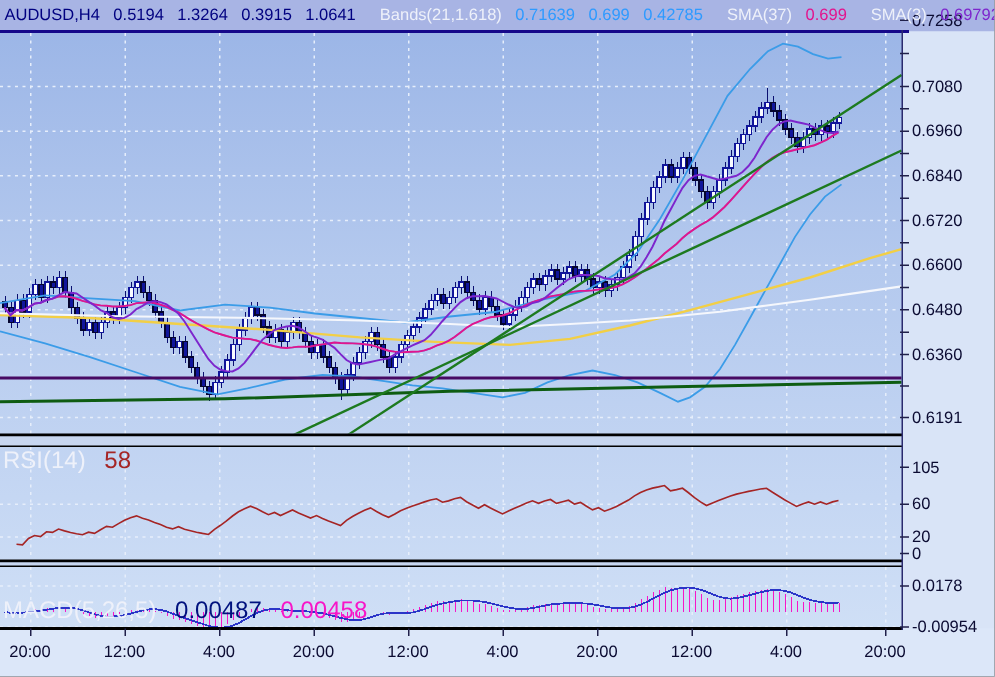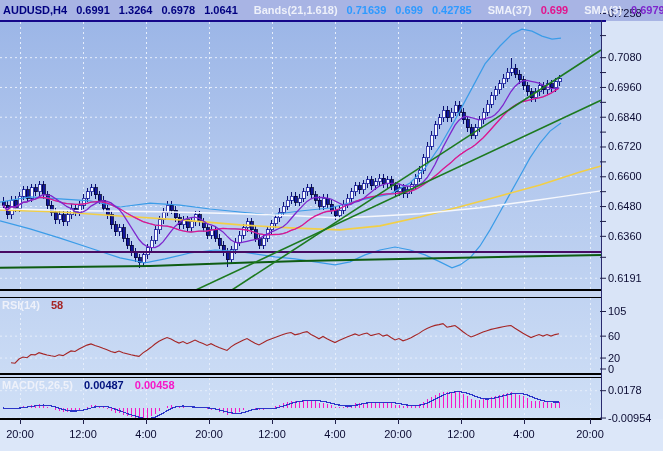--- a/index.html
+++ b/index.html
@@ -7,28 +7,28 @@
     font-family:"Liberation Sans",sans-serif;background:#dbe6f8;}
   .bg{position:absolute;z-index:0;}
   .hdr-bg{left:0;top:0;width:663px;height:21px;background:#a8b4e4;}
   .chart-bg{left:0;top:21px;width:602px;height:398px;
     background:linear-gradient(180deg,#9cb6e7 0%,#b4c9ee 40%,#cfdff6 100%);}
   .scale-bg{left:602px;top:21px;width:61px;height:398px;background:#d9e4f7;}
   .time-bg{left:0;top:419px;width:663px;height:32px;background:#dce7f9;}
   .hdr{position:absolute;z-index:2;left:0;top:0;width:663px;height:20px;
     display:flex;align-items:center;white-space:nowrap;overflow:hidden;
     font-size:11px;padding-left:3px;}
-  .hdr span{margin-right:9px;font-weight:bold;}
+  .hdr span{margin-right:9px;}
   .gapL{margin-left:7px;}
   .navy{color:#000080;}
   .wht{color:#eef1fa;text-align:right;}
   .blu{color:#2e9aff;}
   .mag{color:#e2148e;}
   .pur{color:#7d26cd;}
-  .phdr{position:absolute;z-index:2;font-size:11px;white-space:nowrap;font-weight:bold;}
+  .phdr{position:absolute;z-index:2;font-size:16px;white-space:nowrap;}
   .phdr span{margin-right:8px;}
   .rsi-red{color:#a52525;}
   .macd-main{color:#00127e;}
   .macd-sig{color:#f716c8;}
   svg{position:absolute;z-index:1;left:0;top:0;}
   text{font-family:"Liberation Sans",sans-serif;font-size:11px;fill:#0b0b32;}
 </style>
 </head>
 <body>
 
@@ -605,38 +605,38 @@
         <text x="461" y="438" text-anchor="middle">12:00</text>
         <line x1="524.5" y1="419" x2="524.5" y2="424" stroke="#20204a" stroke-width="1"></line>
         <text x="524" y="438" text-anchor="middle">4:00</text>
         <line x1="590.5" y1="419" x2="590.5" y2="424" stroke="#20204a" stroke-width="1"></line>
         <text x="590" y="438" text-anchor="middle">20:00</text>
       </g>
     </svg>
 
   <div class="hdr">
     <span class="navy">AUDUSD,H4</span>
-    <span class="navy">0.6991</span>
+    <span class="navy">0.5194</span>
     <span class="navy">1.3264</span>
-    <span class="navy">0.6978</span>
+    <span class="navy">0.3915</span>
     <span class="navy">1.0641</span>
     <span class="wht gapL">Bands(21,1.618)</span>
     <span class="blu">0.71639</span>
     <span class="blu">0.699</span>
     <span class="blu">0.42785</span>
     <span class="wht gapL">SMA(37)</span>
     <span class="mag">0.699</span>
     <span class="wht gapL">SMA(3)</span>
     <span class="pur">0.69792</span>
 
   </div>
 
   <div class="phdr" style="left:2px;top:299px;">
     <span class="wht">RSI(14)</span>
     <span class="rsi-red">58</span>
   </div>
 
-  <div class="phdr" style="left:2px;top:379px;">
+  <div class="phdr" style="left:2px;top:399px;">
     <span class="wht">MACD(5,26,5)</span>
     <span class="macd-main">0.00487</span>
     <span class="macd-sig">0.00458</span>
   </div>
 </div>
 
 </body></html>

